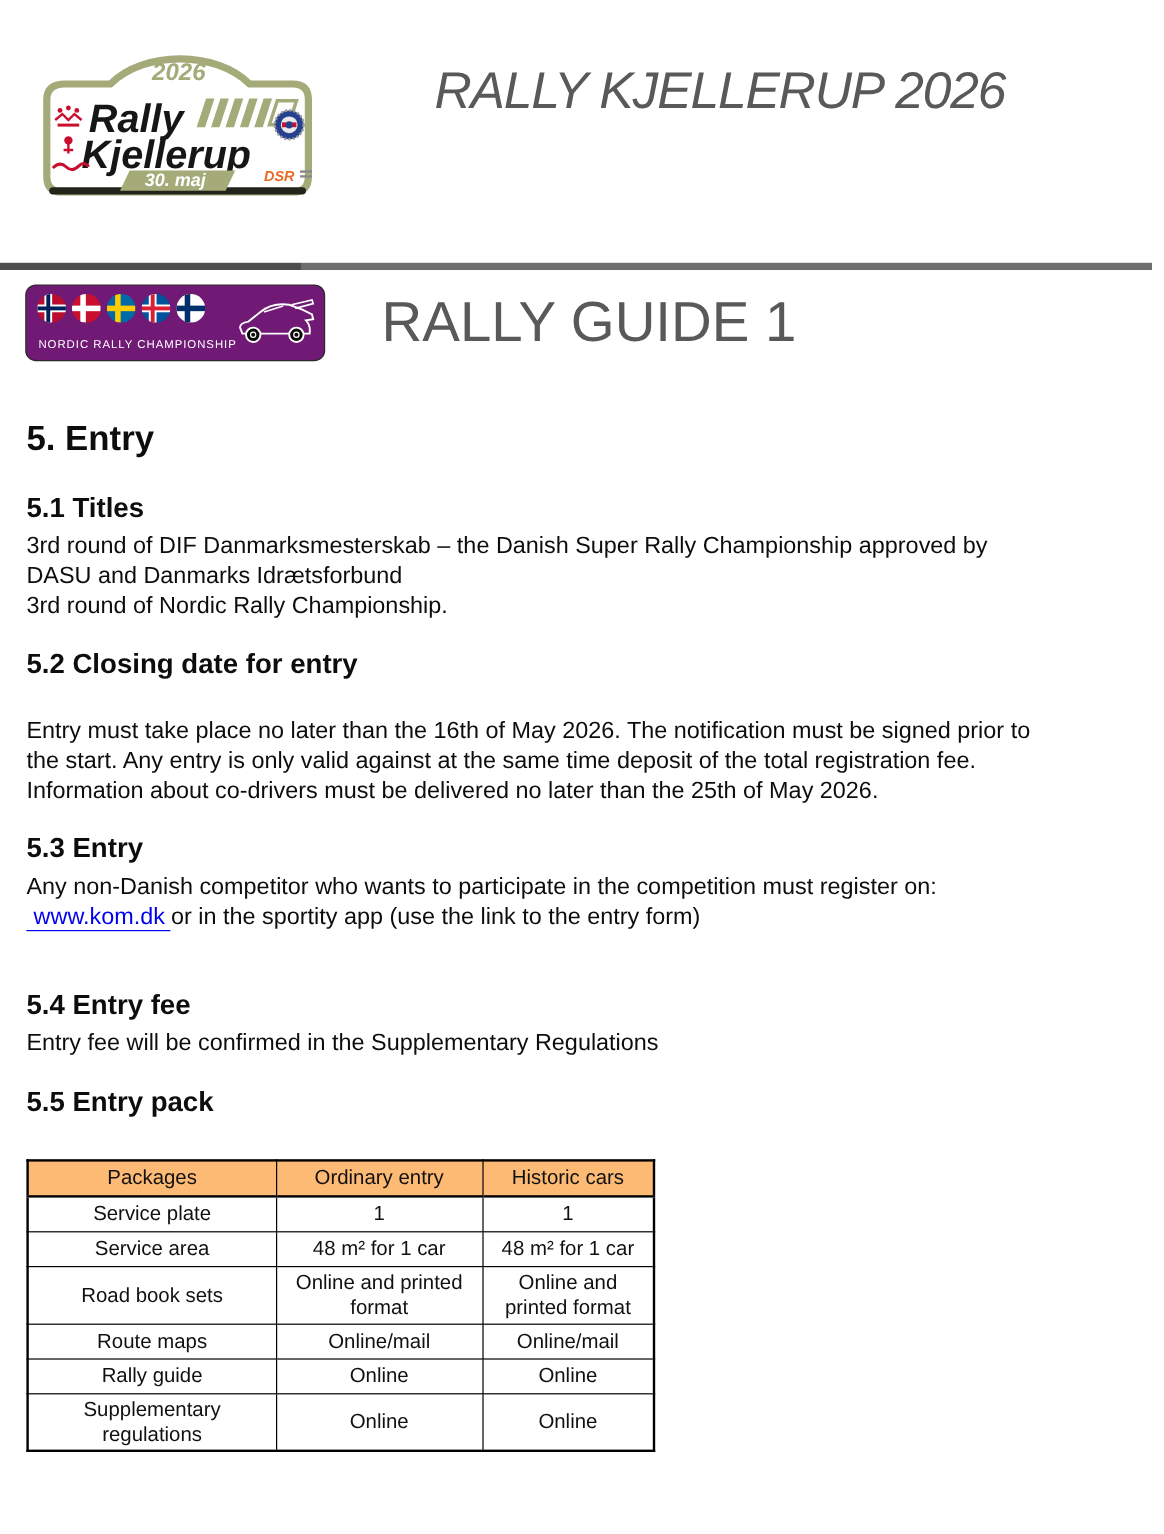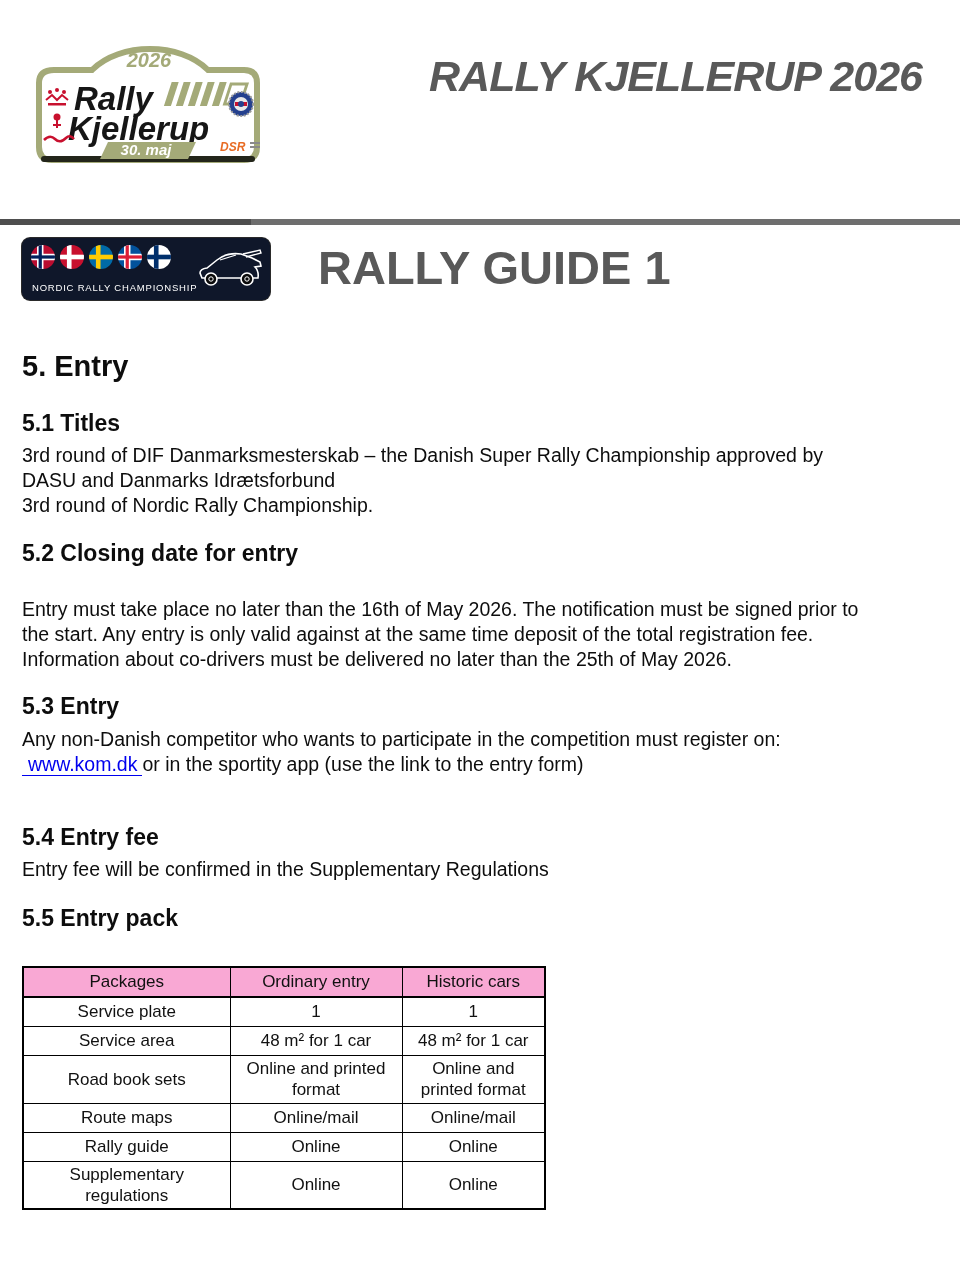--- a/index.html
+++ b/index.html
@@ -1,51 +1,51 @@
 <!DOCTYPE html>
 <html><head>
 <meta charset="utf-8">
 <style>
   html,body{margin:0;padding:0;background:#fff;}
   #page{position:relative;width:960px;height:1278px;background:#ffffff;overflow:hidden;
         font-family:"Liberation Sans",sans-serif;color:#000;}
 
   
   #plate{position:absolute;left:28px;top:38px;width:240px;height:130px;}
-  #page-title{position:absolute;right:38px;top:52px;width:560px;text-align:right;
-      font-size:43px;font-style:italic;font-weight:700;color:#595959;letter-spacing:-1px;}
+  #page-title{position:absolute;right:38px;top:52px;width:560px;
+      font-size:43px;font-style:italic;font-weight:400;color:#595959;letter-spacing:-1px;}
 
   #divider{position:absolute;left:0;top:219px;width:966px;height:6px;
       background:linear-gradient(to right,#4e4e4e 0%,#4e4e4e 26%,#6e6e6e 26%,#6e6e6e 100%);}
 
   
-  #nrc{position:absolute;left:22px;top:238px;width:248px;height:62px;background:#0f172a;
+  #nrc{position:absolute;left:22px;top:238px;width:248px;height:62px;background:#701a75;
       border-radius:8px;box-shadow:0 0 0 1px #2a2a2a;}
   #nrc .flags{position:absolute;left:9px;top:7px;display:flex;gap:5px;}
   #nrc .flags svg{width:24px;height:24px;display:block;}
   #nrc .nrc-label{position:absolute;left:10px;bottom:7px;color:#fff;font-size:9.5px;
       letter-spacing:0.8px;font-weight:400;white-space:nowrap;}
   #nrc .car{position:absolute;right:4px;top:6px;}
-  #guide-title{position:absolute;left:318px;top:240px;font-size:47px;font-weight:bold;
+  #guide-title{position:absolute;left:318px;top:240px;font-size:47px;font-weight:normal;
       color:#595959;letter-spacing:0px;}
 
   
   .h1{position:absolute;left:22px;font-size:29px;font-weight:bold;color:#0d0d0d;}
   .h2{position:absolute;left:22px;font-size:23px;font-weight:bold;color:#0d0d0d;}
   .bline{position:absolute;left:22px;font-size:19.5px;color:#0d0d0d;white-space:nowrap;}
   a.doclink{color:#0000EE;text-decoration:none;border-bottom:1.5px solid #0000EE;
       padding:0 5px 0 6px;cursor:pointer;}
 
   
   #pack-table{position:absolute;left:22px;top:966px;border-collapse:collapse;
       table-layout:fixed;width:522px;font-size:17px;color:#111;}
   #pack-table col.c1{width:207px;} #pack-table col.c2{width:172px;} #pack-table col.c3{width:143px;}
   #pack-table th,#pack-table td{border:1px solid #000;text-align:center;vertical-align:middle;
       padding:2px 4px;line-height:1.25;height:24px;font-weight:400;}
-  #pack-table thead th{background:#f9a8d4;border-bottom:2px solid #000;}
+  #pack-table thead th{background:#fdba74;border-bottom:2px solid #000;}
   #pack-table{border:2px solid #000;outline:0;}
   #pack-table th{font-weight:400;}
 
   
   .plate-olive{fill:#A4AA78;}
   svg text{font-family:"Liberation Sans",sans-serif;}
 </style>
 </head>
 <body>
 

